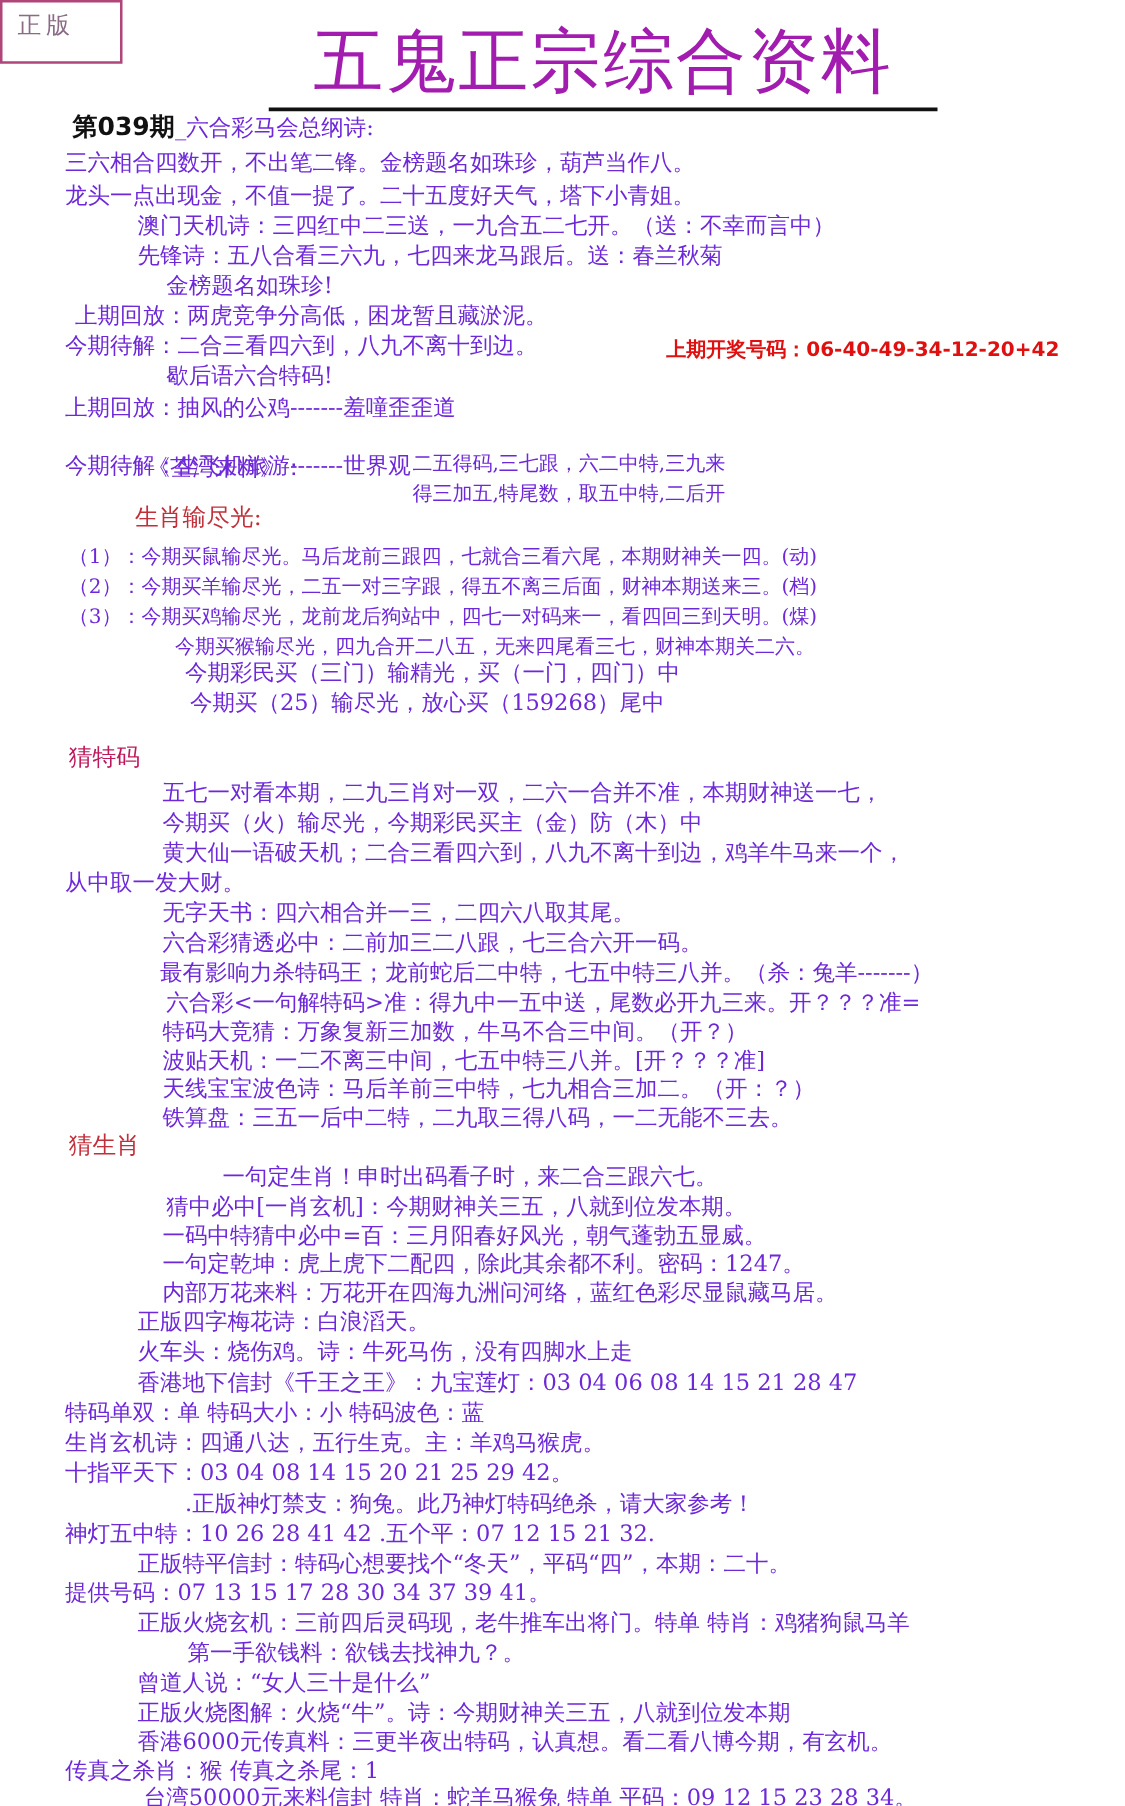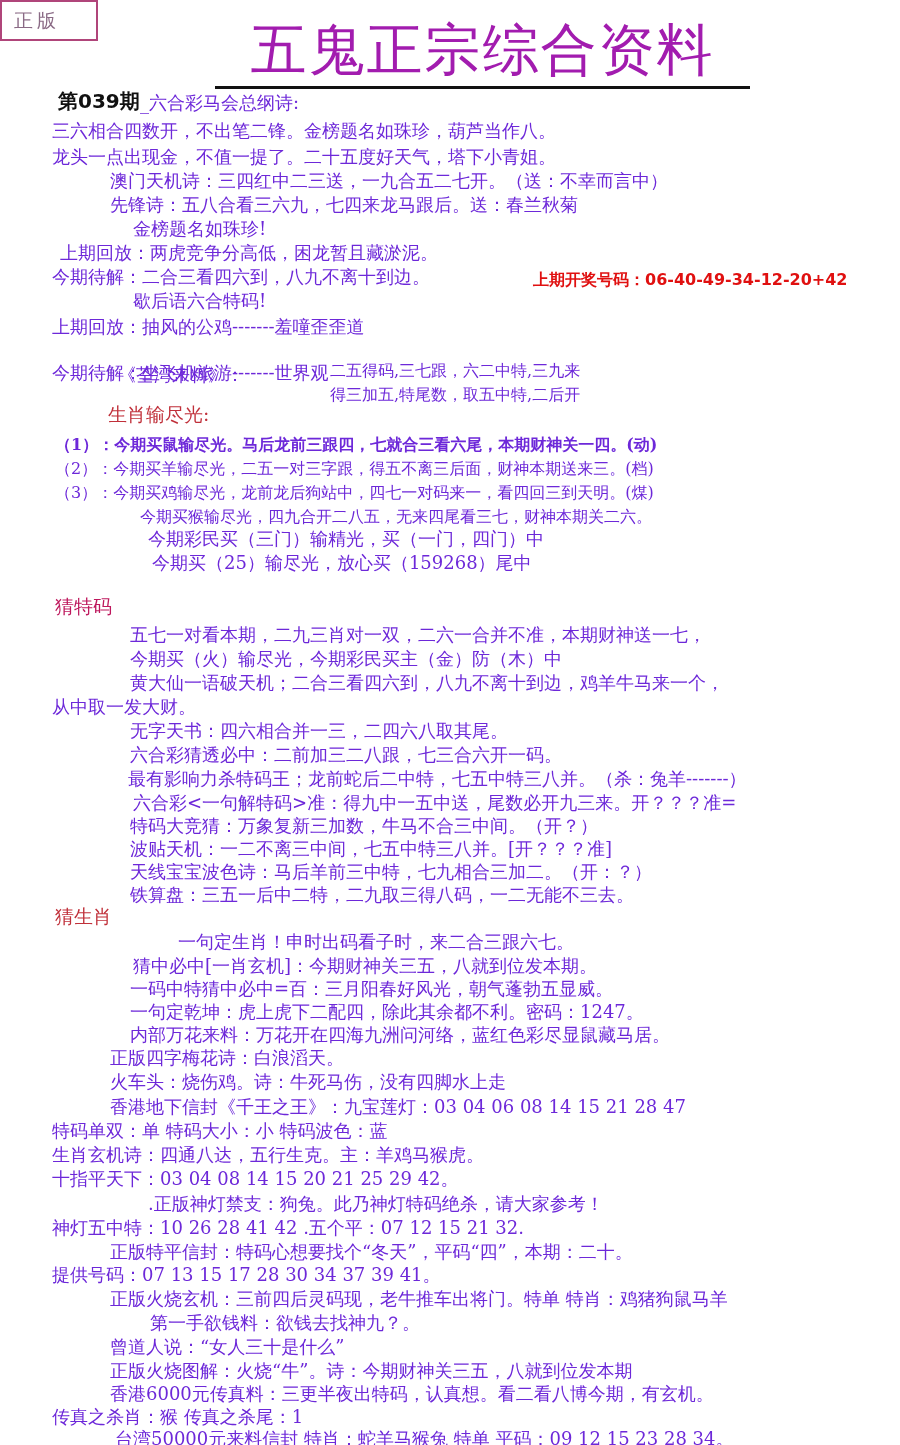--- a/index.html
+++ b/index.html
@@ -1,18 +1,18 @@
 <!DOCTYPE html>
 <html><head>
   <meta charset="utf-8">
   <style>
     html, body { margin: 0; padding: 0; background: #ffffff; }
     body { width: 900px; height: 1445px; position: relative; overflow: hidden;
            font-family: "DejaVu Serif", "Liberation Serif", serif; color: #1a1a1a; }
-    .badge { position: absolute; left: 0; top: 0; width: 98px; height: 41px;
+    .badge { position: absolute; left: 0; top: 0; width: 98px; height: 51px;
              border: 2px solid #b0457a; box-sizing: border-box; color: #8a6a85;
              font-size: 19px; line-height: 36px; padding-left: 12px; letter-spacing: 4px; }
     .title { position: absolute; left: 215px; top: 18px; width: 535px; text-align: center;
              font-size: 56px; line-height: 64px; letter-spacing: 2px; color: #a21caf;
              border-bottom: 3px solid #111; padding-bottom: 4px; font-weight: normal; }
     .issue { position: absolute; left: 58px; top: 88px; font-family: "DejaVu Sans", "Liberation Sans", sans-serif;
              font-weight: bold; font-size: 20px; color: #111; }
     .line { position: absolute; white-space: nowrap; font-size: 18px; line-height: 22px; color: #6d28d9; }
     .sm { font-size: 16px; }
     .sec { position: absolute; white-space: nowrap; color: #c0303a; font-size: 19px; line-height: 24px; }
@@ -41,21 +41,21 @@
     <div class="line" style="left: 110px; top: 194px;">先锋诗：五八合看三六九，七四来龙马跟后。送：春兰秋菊</div>
     <div class="line" style="left: 133px; top: 218px;">金榜题名如珠珍!</div>
     <div class="line" style="left: 60px; top: 242px;">上期回放：两虎竞争分高低，困龙暂且藏淤泥。</div>
     <div class="line" style="left: 52px; top: 266px;">今期待解：二合三看四六到，八九不离十到边。</div>
     <div class="line" style="left: 133px; top: 290px;">歇后语六合特码!</div>
     <div class="line" style="left: 52px; top: 316px;">上期回放：抽风的公鸡-------羞噇歪歪道</div>
     <div class="line" style="left: 52px; top: 342px; margin-top: 20px;">今期待解：坐飞机旅游-------世界观</div>
     <div class="line" style="left: 118px; top: 364px;">《荃湾来料》：</div>
     <div class="line sm" style="left: 330px; top: 360px;">二五得码,三七跟，六二中特,三九来</div>
     <div class="line sm" style="left: 330px; top: 384px;">得三加五,特尾数，取五中特,二后开</div>
-    <div class="line sm" style="left: 55px; top: 434px; font-weight: bold;">（1）：今期买鼠输尽光。马后龙前三跟四，七就合三看六尾，本期财神关一四。(动)</div>
+    <div class="line sm" style="left: 55px; top: 434px;">（1）：今期买鼠输尽光。马后龙前三跟四，七就合三看六尾，本期财神关一四。(动)</div>
     <div class="line sm" style="left: 55px; top: 458px;">（2）：今期买羊输尽光，二五一对三字跟，得五不离三后面，财神本期送来三。(档)</div>
     <div class="line sm" style="left: 55px; top: 482px;">（3）：今期买鸡输尽光，龙前龙后狗站中，四七一对码来一，看四回三到天明。(煤)</div>
     <div class="line sm" style="left: 140px; top: 506px;">今期买猴输尽光，四九合开二八五，无来四尾看三七，财神本期关二六。</div>
     <div class="line" style="left: 148px; top: 528px;">今期彩民买（三门）输精光，买（一门，四门）中</div>
     <div class="line" style="left: 152px; top: 552px;">今期买（25）输尽光，放心买（159268）尾中</div>
     <div class="line" style="left: 130px; top: 624px;">五七一对看本期，二九三肖对一双，二六一合并不准，本期财神送一七，</div>
     <div class="line" style="left: 130px; top: 648px;">今期买（火）输尽光，今期彩民买主（金）防（木）中</div>
     <div class="line" style="left: 130px; top: 672px;">黄大仙一语破天机；二合三看四六到，八九不离十到边，鸡羊牛马来一个，</div>
     <div class="line" style="left: 52px; top: 696px;">从中取一发大财。</div>
     <div class="line" style="left: 130px; top: 720px;">无字天书：四六相合并一三，二四六八取其尾。</div>

